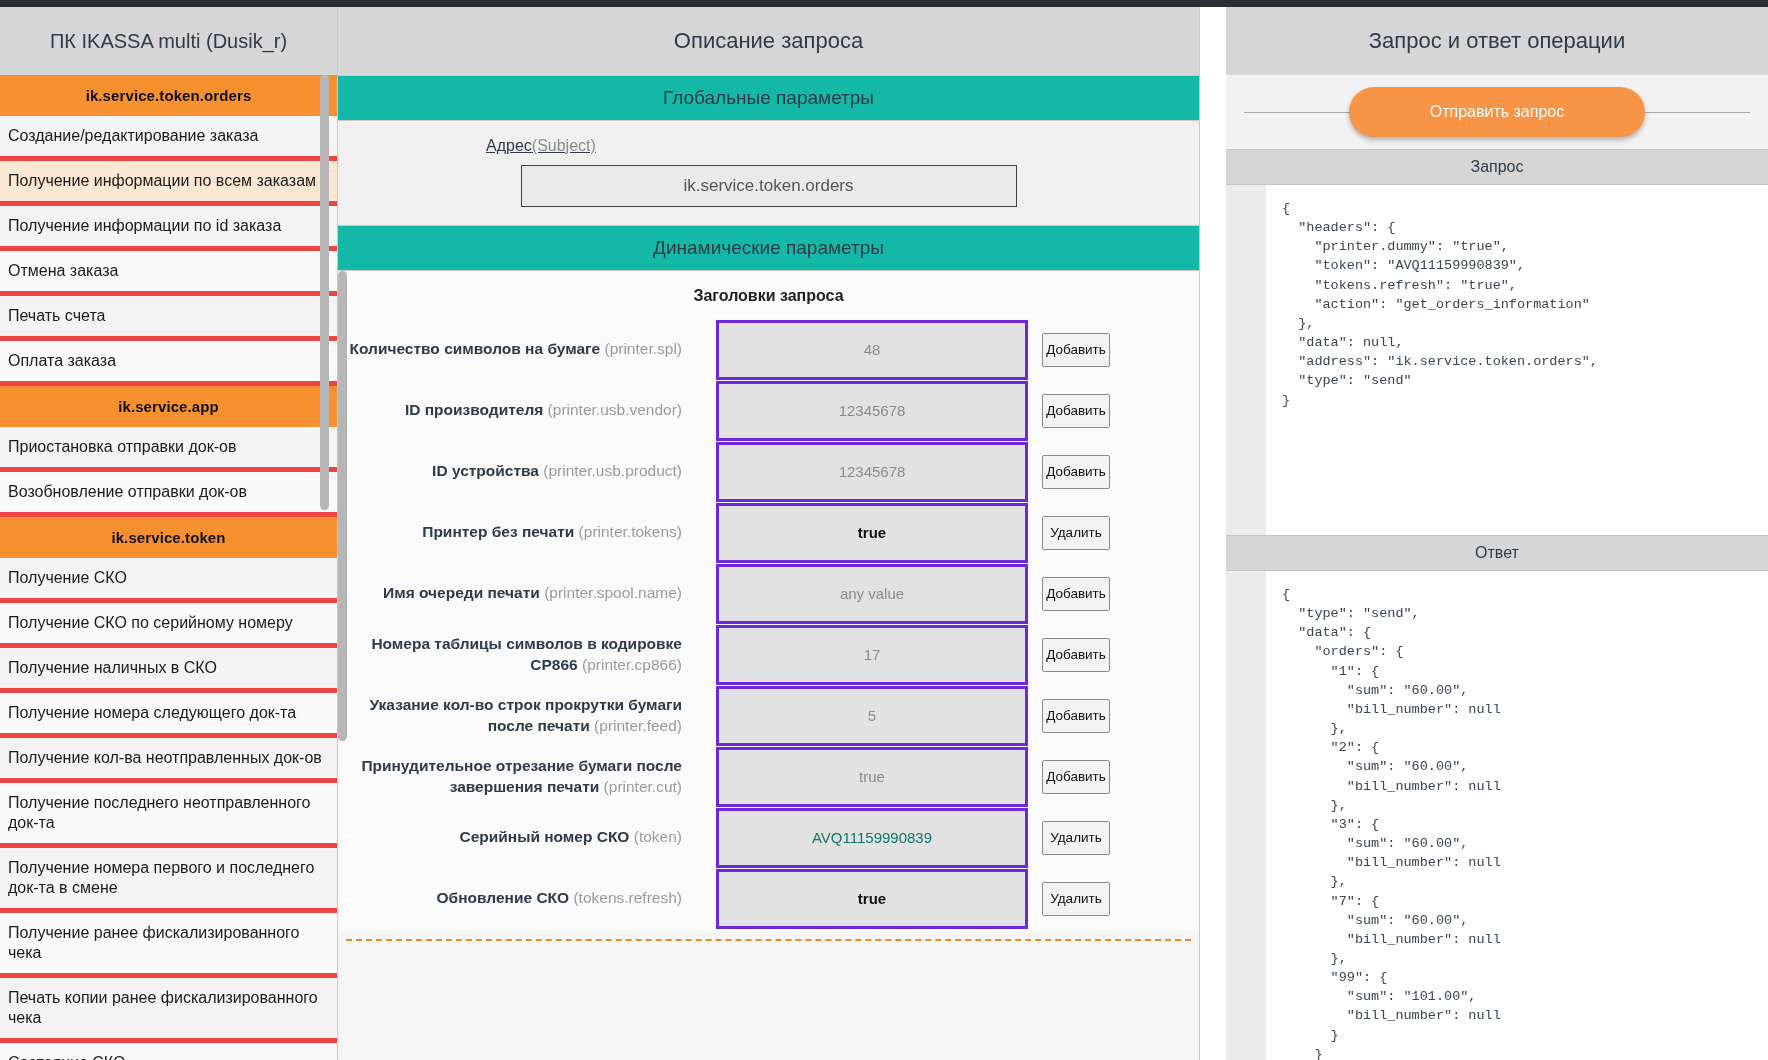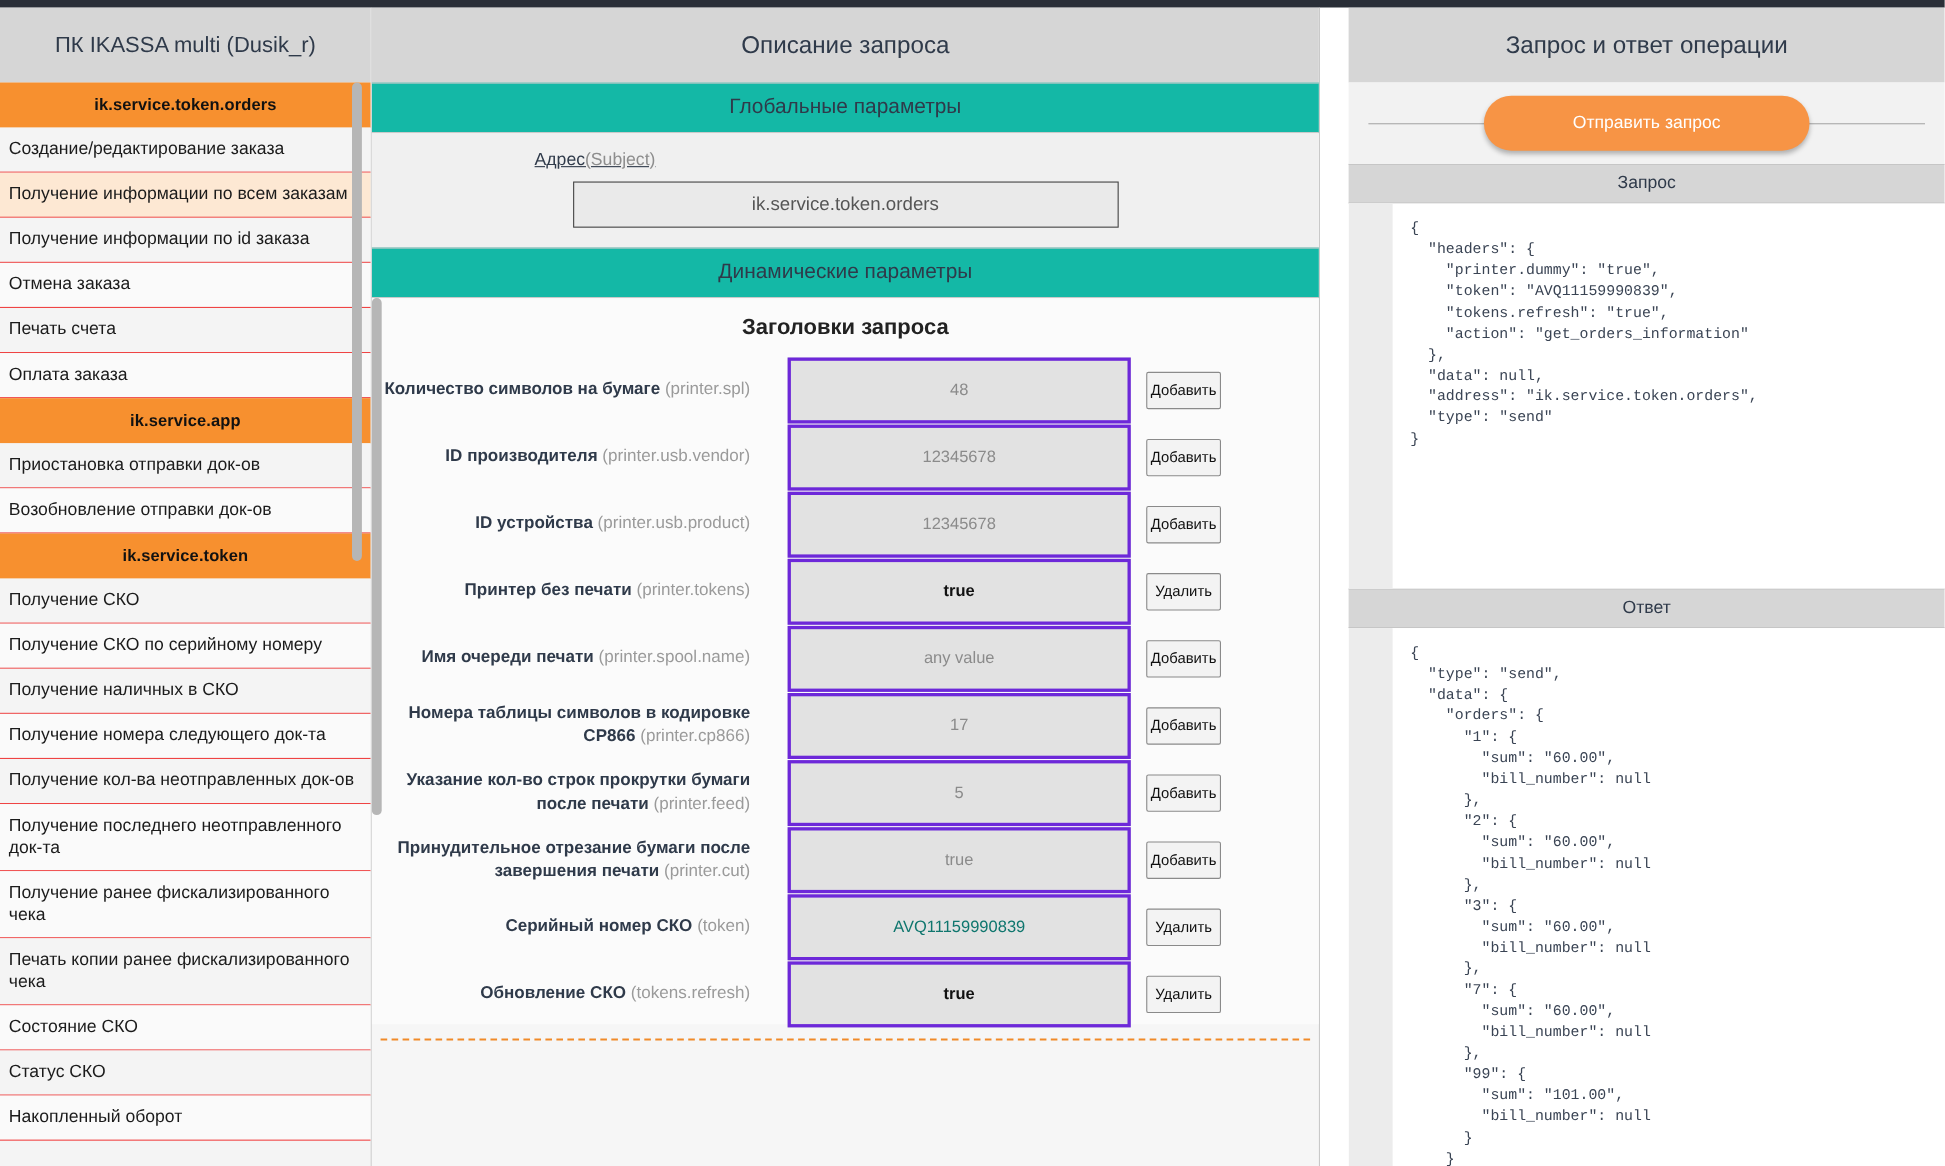--- a/index.html
+++ b/index.html
@@ -49,21 +49,21 @@
     text-align: center;
     padding: 12px 4px;
     letter-spacing: .1px;
   }
   .sb-item {
     font-size: 16px;
     color: #1b1b1b;
     padding: 10px 8px 10px 8px;
     background: #f4f4f4;
     line-height: 1.25;
-    border-bottom: 1px solid #ef4444;
+    border-bottom: 5px solid #ef4444;
   }
   .sb-item.alt { background: #fafafa; }
   .sb-item.active { background: #fde8d3; }
   .sb-scroll-track {
     position: absolute;
     top: 68px; right: 4px;
     width: 9px;
     height: 985px;
     background: transparent;
   }
@@ -129,21 +129,21 @@
   }
   .dyn-body {
     background: #fbfbfb;
     padding-top: 16px;
     height: 660px;
     position: relative;
   }
   .dyn-sub {
     text-align: center;
     font-weight: bold;
-    font-size: 20px;
+    font-size: 16px;
     color: #222;
     margin-bottom: 14px;
   }
   .param-row {
     display: flex;
     align-items: center;
     height: 61px;
     padding: 0 4px 0 10px;
   }
   .param-label {
@@ -301,20 +301,21 @@
         <div class="sb-group">ik.service.app</div>
         <div class="sb-item">Приостановка отправки док-ов</div>
         <div class="sb-item alt">Возобновление отправки док-ов</div>
         <div class="sb-group">ik.service.token</div>
         <div class="sb-item">Получение СКО</div>
         <div class="sb-item alt">Получение СКО по серийному номеру</div>
         <div class="sb-item">Получение наличных в СКО</div>
         <div class="sb-item alt">Получение номера следующего док-та</div>
         <div class="sb-item">Получение кол-ва неотправленных док-ов</div>
         <div class="sb-item alt">Получение последнего неотправленного док-та</div>
+        <div class="sb-item">Получение номера первого и последнего док-та в смене</div>
         <div class="sb-item alt">Получение ранее фискализированного чека</div>
         <div class="sb-item">Печать копии ранее фискализированного чека</div>
         <div class="sb-item alt">Состояние СКО</div>
         <div class="sb-item">Статус СКО</div>
         <div class="sb-item alt">Накопленный оборот</div>
       </div>
     <div class="sb-scroll-track">
       <div class="sb-scroll-thumb"></div>
     </div>
   </aside>

